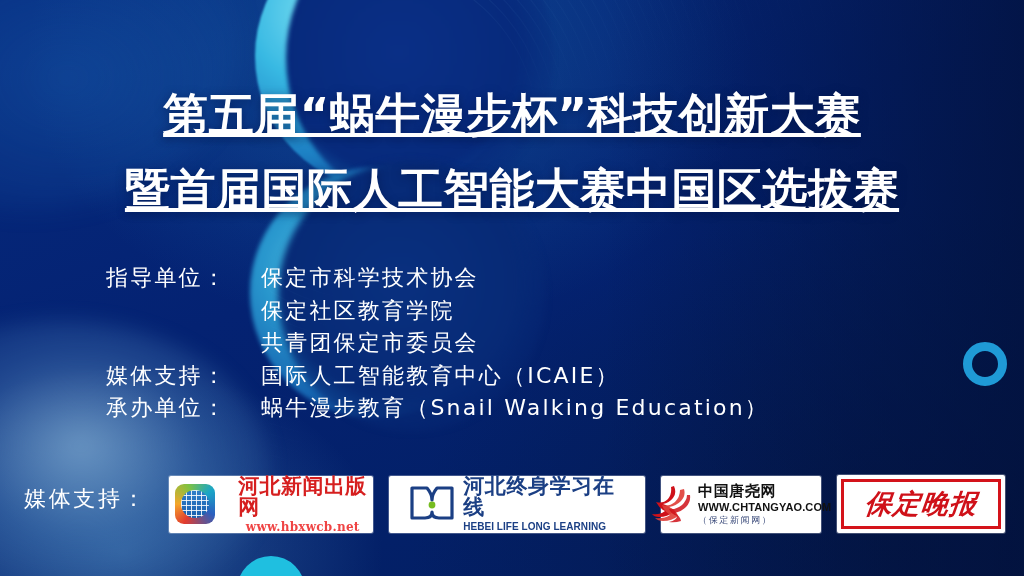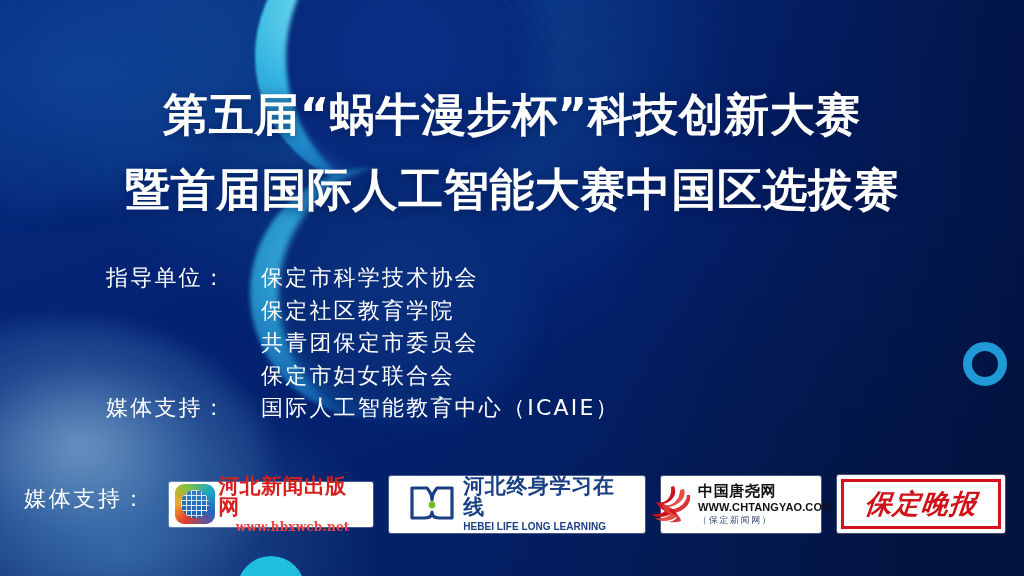--- a/index.html
+++ b/index.html
@@ -72,20 +72,21 @@
     background:#1fbfe0;
   }
 
   
   .title-wrap{position:absolute;left:0;top:88px;width:1024px;text-align:center;}
   .title-line{
     color:#fff;font-weight:700;letter-spacing:.012em;line-height:1.22;
     font-family:"DejaVu Sans","Liberation Sans",sans-serif;
     text-shadow:0 2px 10px rgba(0,20,70,.55);
     white-space:nowrap;
+    text-decoration:underline;
   }
   .title-1{font-size:45px;}
   .title-2{font-size:45px;margin-top:20px;}
 
   
   .info{
     position:absolute;left:0;top:262px;width:1024px;
     color:#fff;font-size:22px;line-height:32.5px;
     font-family:"DejaVu Sans","Liberation Sans",sans-serif;
     letter-spacing:.10em;
@@ -104,21 +105,21 @@
   .media-label{
     margin-left:24px;margin-top:14px;color:#fff;font-size:22px;letter-spacing:.12em;
     font-family:"DejaVu Sans","Liberation Sans",sans-serif;white-space:nowrap;
   }
   .logos{display:flex;align-items:center;gap:16px;margin-left:22px;margin-top:5px;}
 
   .logo-box{
     background:#fff;border-radius:2px;display:flex;align-items:center;justify-content:center;
     box-shadow:0 0 0 1px rgba(255,255,255,.25);
   }
-  .lb1{width:204px;height:45px;gap:3px;padding:16px 6px;box-sizing:border-box;}
+  .lb1{width:204px;height:57px;gap:23px;padding:16px 6px;box-sizing:border-box;}
   .lb2{width:256px;height:57px;gap:8px;padding:0 20px;box-sizing:border-box;}
   .lb3{width:160px;height:57px;gap:5px;padding:0 5px;box-sizing:border-box;}
   .lb4{width:168px;height:58px;padding:4px;box-sizing:border-box;background:#fff;}
 
   
   .globe{
     width:40px;height:40px;border-radius:9px;flex:0 0 40px;
     background:conic-gradient(from 210deg,#e23b2e 0deg,#f4a62a 60deg,#7fc241 130deg,#1aa6c7 200deg,#2b5fbf 270deg,#e23b2e 360deg);
     display:flex;align-items:center;justify-content:center;
   }
@@ -261,34 +262,34 @@
       </div>
     </div>
 
     <div class="info-row indent">
       <div class="info-inner">
         <span class="lbl">指导单位：</span>
         <span class="val">共青团保定市委员会</span>
       </div>
     </div>
 
-    <div class="info-row indent">
-      <div class="info-inner">
-        <span class="lbl">指导单位：</span>
-        <span class="val">保定市妇女联合会</span>
-      </div>
-    </div>
 
     <div class="info-row">
       <div class="info-inner">
         <span class="lbl">媒体支持：</span>
         <span class="val">国际人工智能教育中心（ICAIE）</span>
       </div>
     </div>
 
+    <div class="info-row">
+      <div class="info-inner">
+        <span class="lbl">承办单位：</span>
+        <span class="val">蜗牛漫步教育（Snail Walking Education）</span>
+      </div>
+    </div>
 
   </div>
 
   <div class="media">
     <div class="media-label">媒体支持：</div>
 
     <div class="logos">
 
       <div class="logo-box lb1">
         <div class="globe">

